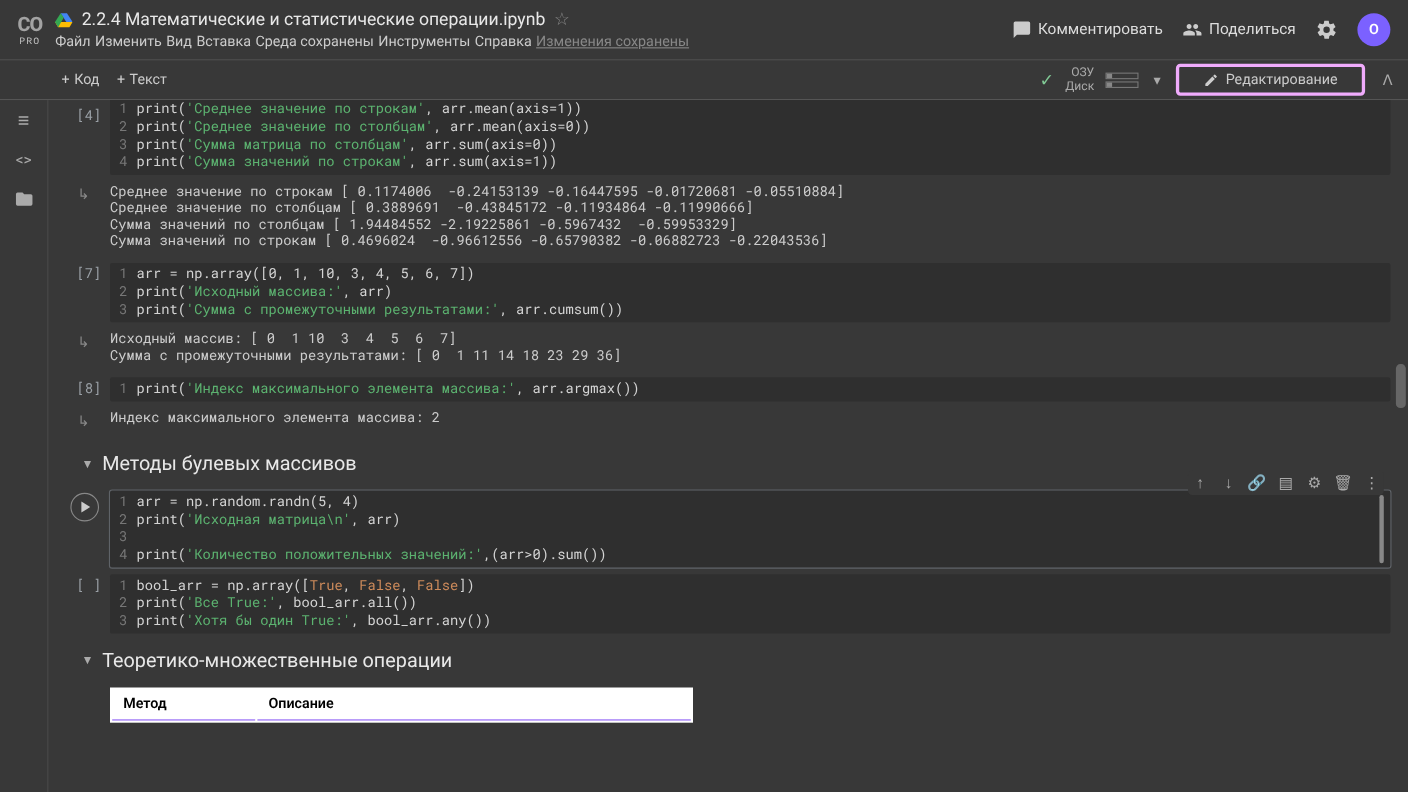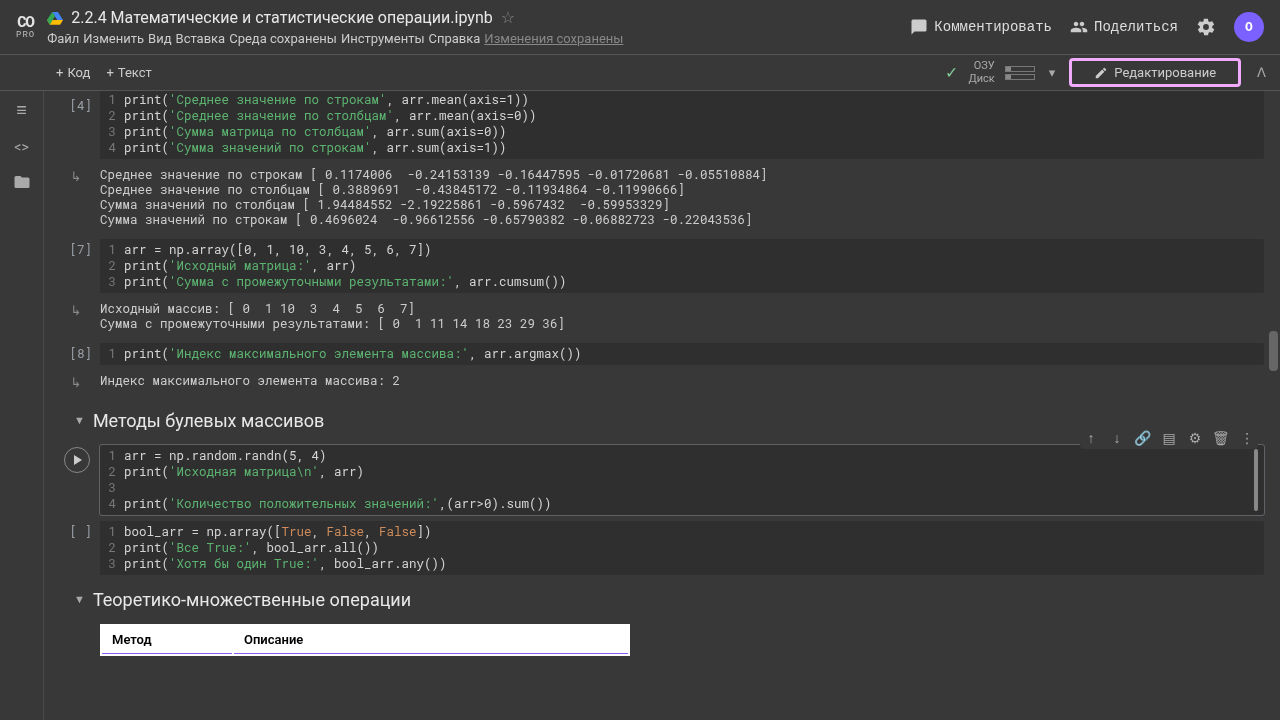--- a/index.html
+++ b/index.html
@@ -14,30 +14,30 @@
 
 .header {
   height: 55px;
   display: flex;
   align-items: center;
   padding: 0 16px;
   border-bottom: 1px solid #555;
   background: #383838;
 }
 .brand { display:flex; flex-direction:column; align-items:center; margin-right:12px; }
-.brand-top { color:#e5e5e5; font-weight:800; font-size:14px; letter-spacing:-1px; }
+.brand-top { color:#a3a3a3; font-weight:800; font-size:18px; letter-spacing:-1px; }
 .brand-sub { color:#bbb; font-size:9px; letter-spacing:1px;font-family:Liberation Mono, monospace; }
 .title-zone { flex:1; }
 .title-row { display:flex; align-items:center; gap:8px; font-size:16px; color:#e8e8e8; }
 .drive-icon { width:16px; height:16px; display:inline-block; }
 .star-icon { color:#888; font-size:16px; }
 .menus { display:flex; align-items:center; gap:4px; margin-top:4px; font-size:13px; color:#ccc; }
 .menus span { cursor:pointer; }
 .save-status { color:#888; text-decoration:underline; }
-.header-right { display:flex; gap:18px;font-family:Liberation Mono, monospace; }
+.header-right { display:flex; gap:18px; }
 .ic-btn { display:flex; align-items:center; gap:6px; color:#ddd; cursor:pointer; font-size:14px; }
 .avatar { width:30px; height:30px; border-radius:50%; background:#7b61ff; color:#fff; display:flex; align-items:center; justify-content:center; font-weight:600; }
 
 .toolbar {
   height:36px;
   display:flex; align-items:center;
   padding: 0 8px 0 48px;
   border-bottom:1px solid #555;
   background:#383838;
 }
@@ -212,21 +212,21 @@
   <div class="cell">
     <div class="cell-body">
       <div class="exec-col">[7]</div>
       <div class="code-box">
         <div class="code-line">
             <span class="gutter">1</span>
             <span class="src">arr = np.array([0, 1, 10, 3, 4, 5, 6, 7])</span>
           </div>
         <div class="code-line">
             <span class="gutter">2</span>
-            <span class="src"><span>print(</span><span class="str">'Исходный матрица:'</span><span>, arr)</span></span>
+            <span class="src"><span>print(</span><span class="str">'Исходный массива:'</span><span>, arr)</span></span>
           </div>
         <div class="code-line">
             <span class="gutter">3</span>
             <span class="src"><span>print(</span><span class="str">'Сумма с промежуточными результатами:'</span><span>, arr.cumsum())</span></span>
           </div>
       </div>
     </div>
     <div class="output-row">
       <div class="out-icon">↳</div>
       <div class="output">Исходный массив: [ 0  1 10  3  4  5  6  7]

